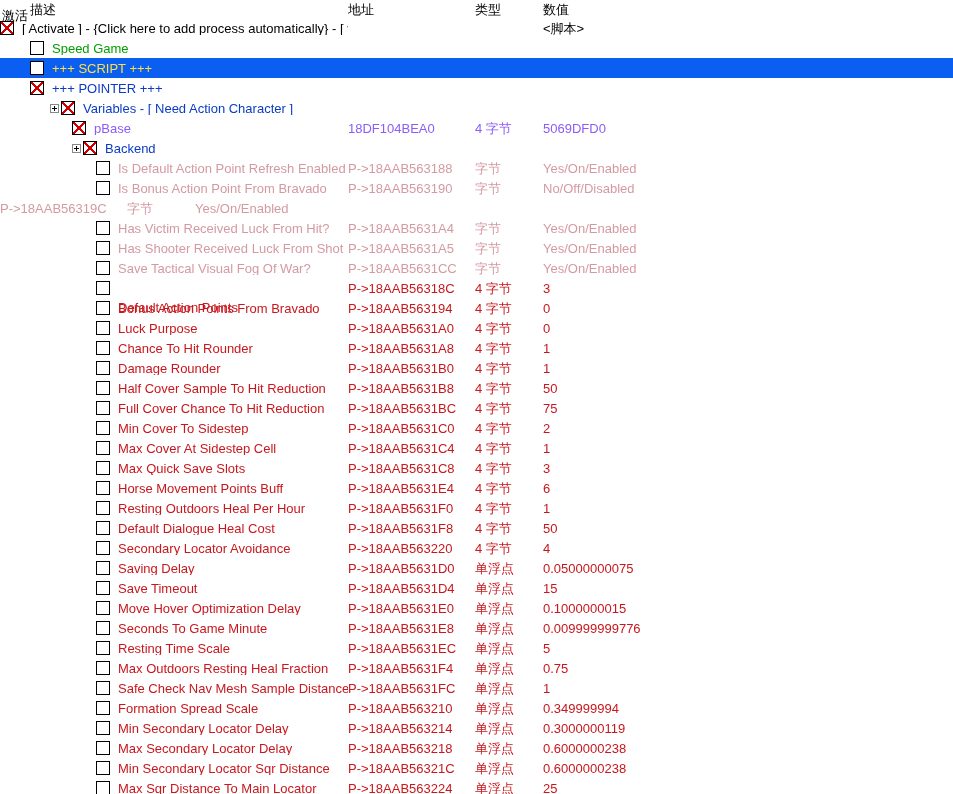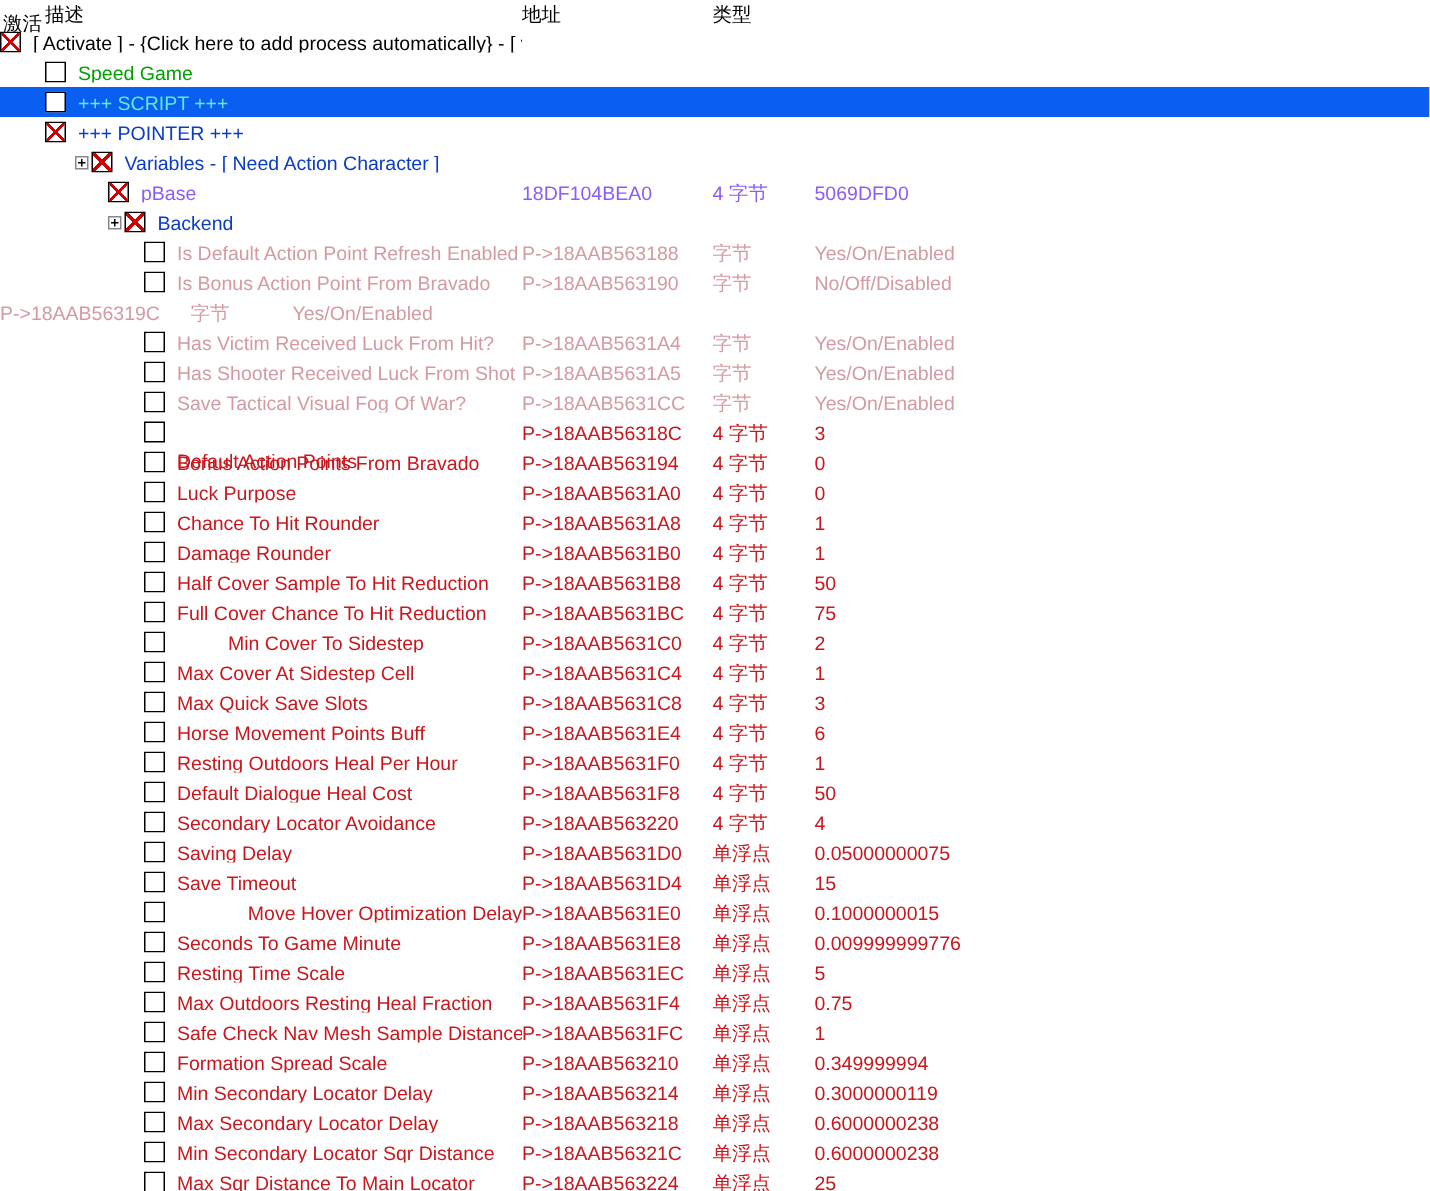--- a/index.html
+++ b/index.html
@@ -25,21 +25,21 @@
   .col.c-type    { width: 68px; }
   .col.c-value   { flex: 1; }
 
   .row {
     display: flex;
     align-items: center;
     height: 20px;
     font-size: 13px;
     white-space: nowrap;
   }
-  .row.selected { background: #0a5ef0; color: #5eead4; }
+  .row.selected { background: #0a5ef0; color: #fde047; }
 
   .checkbox {
     width: 14px; height: 14px;
     border: 1px solid #000;
     flex-shrink: 0;
     background: #fff;
     position: relative;
     display: inline-block;
   }
   .checkbox.xmark {
@@ -87,32 +87,34 @@
   .clr-drose { color:#d49aa2; }
 </style>
 </head>
 <body>
 
 <div class="header-row">
   <div class="col c-active">激活</div>
   <div class="col c-desc">描述</div>
   <div class="col c-addr">地址</div>
   <div class="col c-type">类型</div>
+  <div class="col c-value">数值</div>
 </div>
 
 <div id="rows">
     <div class="row">
       <div class="desc-wrap">
         <span class="indent i0"></span>
         <span class="checkbox xmark"></span>
         <span style="width: 8px; display: inline-block;"></span>
         <span class="desc clr-black" style="flex: 1 1 0%; overflow: hidden;">[ Activate ] - {Click here to add process automatically} - [ v1.0.0.0.4021 ]</span>
       </div>
       <span class="addr clr-black"></span>
       <span class="type clr-black"></span>
+      <span class="val clr-black">&lt;脚本&gt;</span>
     </div>
     <div class="row">
       <div class="desc-wrap">
         <span class="indent i1"></span>
         <span class="checkbox "></span>
         <span style="width: 8px; display: inline-block;"></span>
         <span class="desc clr-green" style="flex: 1 1 0%; overflow: hidden;">Speed Game</span>
       </div>
       <span class="addr clr-black"></span>
       <span class="type clr-black"></span>
@@ -312,21 +314,21 @@
       </div>
       <span class="addr clr-red">P-&gt;18AAB5631BC</span>
       <span class="type clr-red">4 字节</span>
       <span class="val clr-red">75</span>
     </div>
     <div class="row">
       <div class="desc-wrap">
         <span class="indent i4"></span>
         <span class="checkbox "></span>
         <span style="width: 8px; display: inline-block;"></span>
-        <span class="desc clr-red" style="flex: 1 1 0%; overflow: hidden; margin-left: 34px;">Min Cover To Sidestep</span>
+        <span class="desc clr-red" style="flex: 1 1 0%; overflow: hidden;">Min Cover To Sidestep</span>
       </div>
       <span class="addr clr-red">P-&gt;18AAB5631C0</span>
       <span class="type clr-red">4 字节</span>
       <span class="val clr-red">2</span>
     </div>
     <div class="row">
       <div class="desc-wrap">
         <span class="indent i4"></span>
         <span class="checkbox "></span>
         <span style="width: 8px; display: inline-block;"></span>
@@ -411,21 +413,21 @@
       </div>
       <span class="addr clr-red">P-&gt;18AAB5631D4</span>
       <span class="type clr-red">单浮点</span>
       <span class="val clr-red">15</span>
     </div>
     <div class="row">
       <div class="desc-wrap">
         <span class="indent i4"></span>
         <span class="checkbox "></span>
         <span style="width: 8px; display: inline-block;"></span>
-        <span class="desc clr-red" style="flex: 1 1 0%; overflow: hidden; text-align: right;">Move Hover Optimization Delay</span>
+        <span class="desc clr-red" style="flex: 1 1 0%; overflow: hidden;">Move Hover Optimization Delay</span>
       </div>
       <span class="addr clr-red">P-&gt;18AAB5631E0</span>
       <span class="type clr-red">单浮点</span>
       <span class="val clr-red">0.1000000015</span>
     </div>
     <div class="row">
       <div class="desc-wrap">
         <span class="indent i4"></span>
         <span class="checkbox "></span>
         <span style="width: 8px; display: inline-block;"></span>

